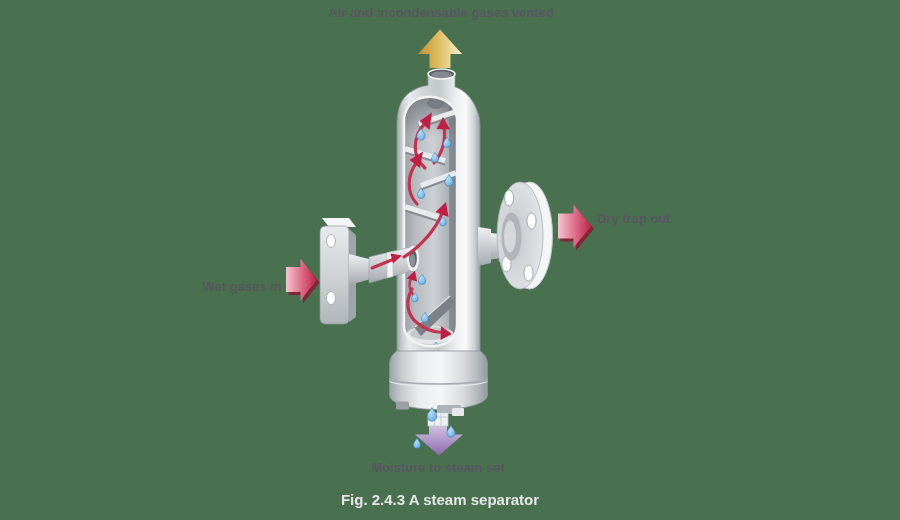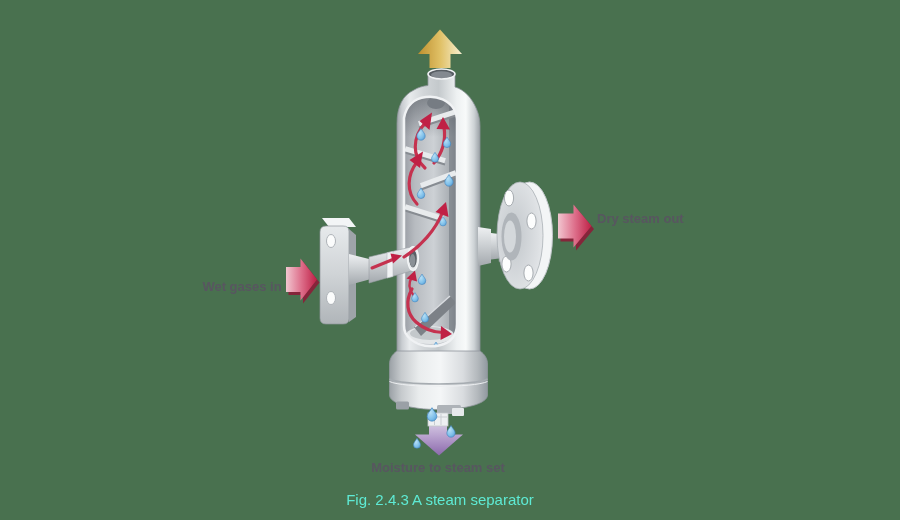--- a/index.html
+++ b/index.html
@@ -8,21 +8,21 @@
     position:relative;width:900px;height:520px;overflow:hidden;
     background:#49714F;
   }
   .figure svg{position:absolute;left:0;top:0;}
   .lbl{
     position:absolute;font-size:13px;font-weight:bold;color:#585660;
     white-space:nowrap;line-height:1;
   }
   .lbl.centered{transform:translateX(-50%);}
   .caption{
-    position:absolute;font-size:15px;font-weight:normal;color:#5eead4;
+    position:absolute;font-size:15px;font-weight:bold;color:#e5e5e5;
     white-space:nowrap;line-height:1;transform:translateX(-50%);
   }
 </style>
 </head>
 <body>
 
 <div class="figure">
 
   <svg width="900" height="520" viewBox="0 0 900 520">
     <defs>
@@ -240,21 +240,22 @@
       <path d="M288.5,270 L303,270 L303,261.5 L319.5,282.5 L303,303.5 L303,295 L288.5,295 Z" fill="#8c1d37" opacity="0.9"></path>
       <path d="M286,267 L300.5,267 L300.5,258.5 L317,279.5 L300.5,300.5 L300.5,292 L286,292 Z" fill="url(#gRedL)"></path>
     </g>
 
     <g>
       <path d="M560.5,216.5 L576,216.5 L576,207.5 L594,229 L576,250.5 L576,241.5 L560.5,241.5 Z" fill="#8c1d37" opacity="0.9"></path>
       <path d="M558,213.5 L573.5,213.5 L573.5,204.5 L591.5,226 L573.5,247.5 L573.5,238.5 L558,238.5 Z" fill="url(#gRedR)"></path>
     </g>
   </svg>
 
-
-  <div class="lbl" style="left:597px;top:212px;">Dry steam out</div>
+  <div class="lbl centered" style="left:441px;top:6px;">Air and incondensable gases vented</div>
+
+  <div class="lbl" style="left:597px;top:212px;">Dry trap out</div>
 
   <div class="lbl centered" style="left:242px;top:280px;">Wet gases in</div>
 
   <div class="lbl centered" style="left:438px;top:461px;">Moisture to steam set</div>
 
   <div class="caption" style="left:440px;top:492px;">Fig. 2.4.3 A steam separator</div>
 </div>
 
 </body></html>

